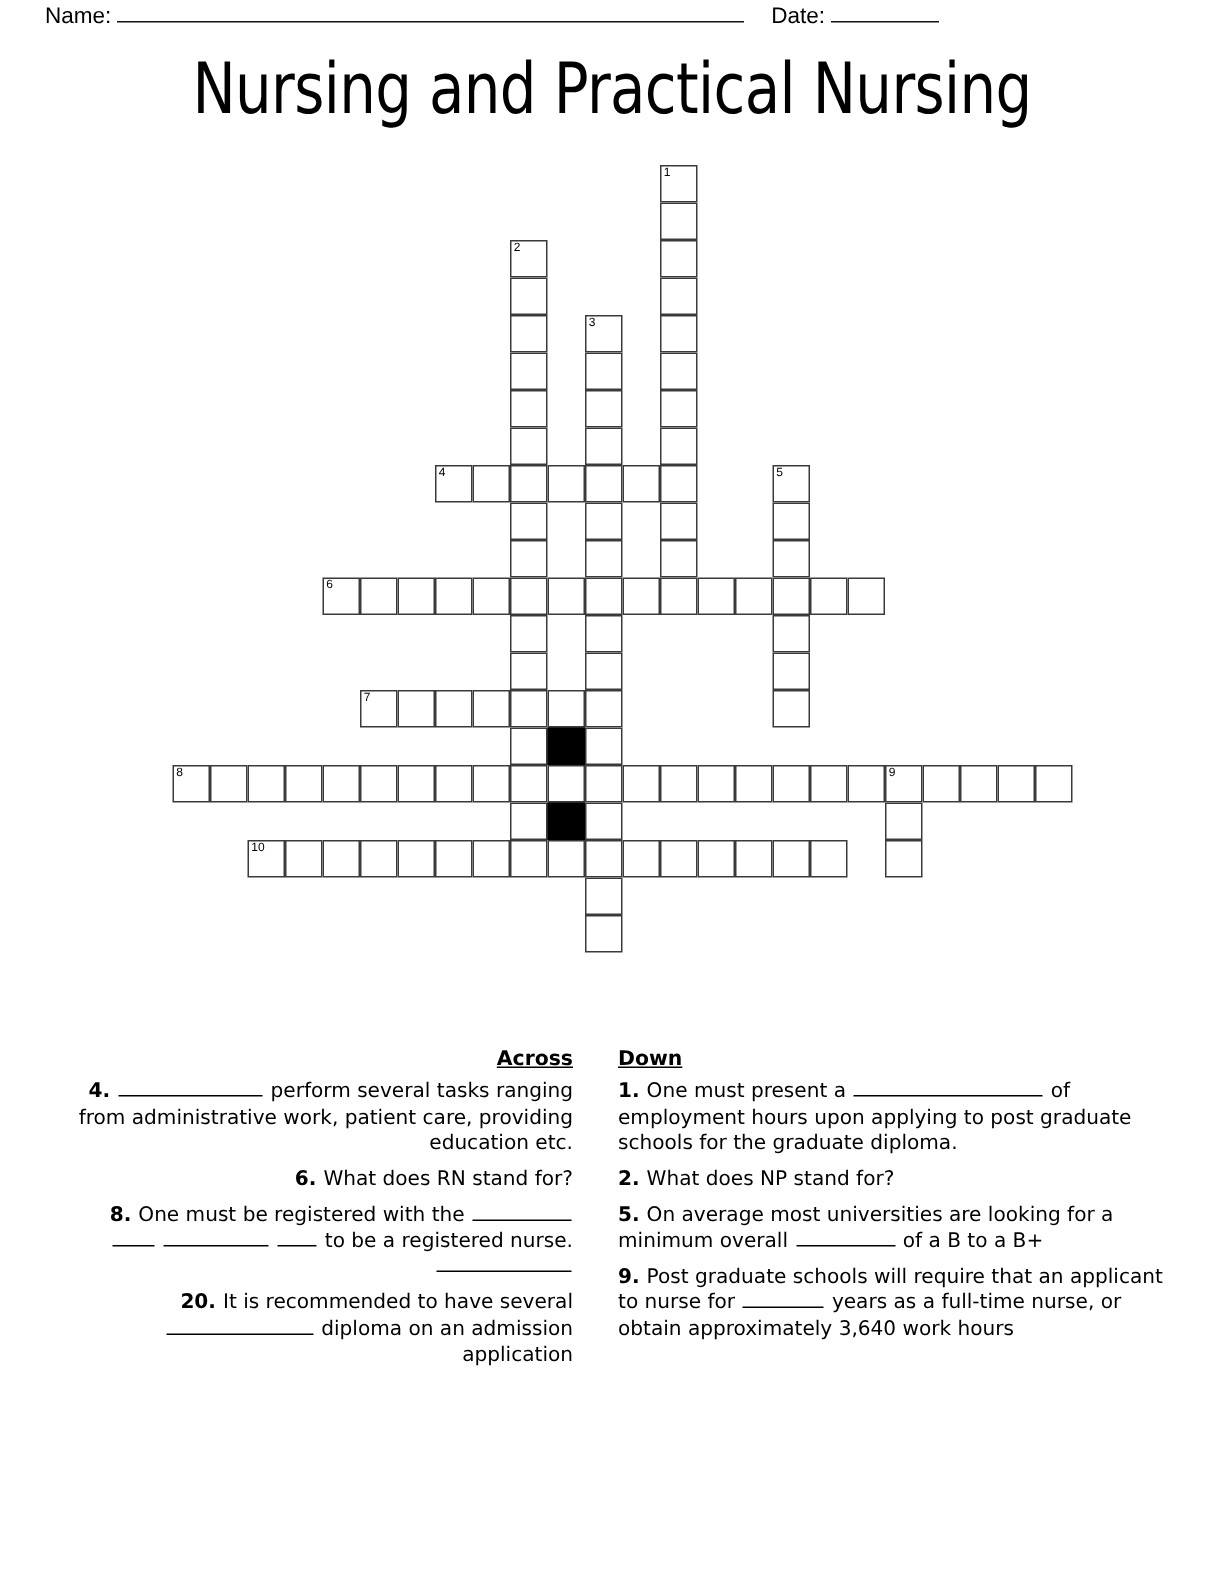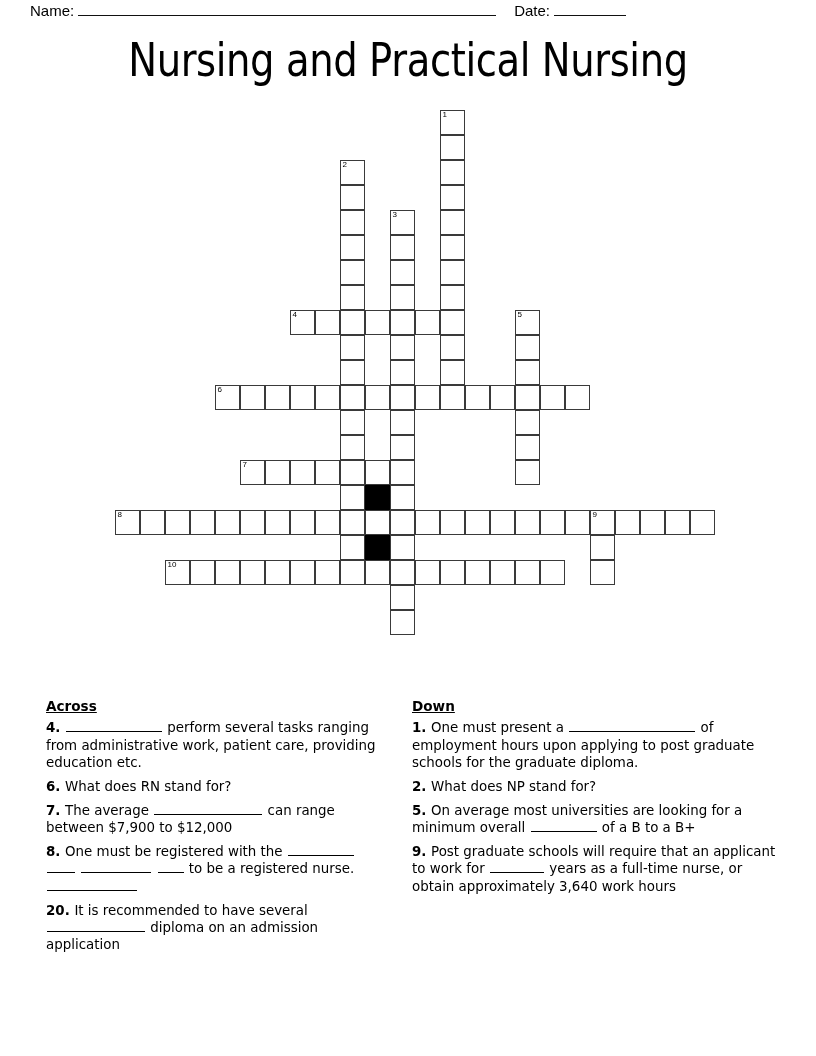--- a/index.html
+++ b/index.html
@@ -77,21 +77,21 @@
   }
 
   
   .clues {
     position: absolute;
     top: 698px;
     font-family: "DejaVu Sans", sans-serif;
     font-size: 13.4px;
     line-height: 1.28;
   }
-  #clues-across { left: 46px; width: 336px; }
+  #clues-across { left: 46px; width: 336px; text-align: right; }
   #clues-down  { left: 412px; width: 372px; }
   .clue-heading {
     font-weight: 700;
     text-decoration: underline;
     font-size: 13.6px;
     margin-bottom: 4px;
     display: block;
   }
   .clue {
     margin: 0 0 7px 0;
@@ -251,27 +251,26 @@
     <div class="cw-cell" style="left: 540px; top: 560px;"></div>
     <div class="cw-cell block" style="left: 365px; top: 485px;"></div>
     <div class="cw-cell block" style="left: 365px; top: 535px;"></div>
   </div>
 
 <div class="clues" id="clues-across">
   <span class="clue-heading">Across</span>
   <div id="across-list">
       <p class="clue"><span class="clue-num">4. </span><span class="blank" style="width: 96px;"></span><span> perform several tasks ranging from administrative work, patient care, providing education etc.</span></p>
       <p class="clue"><span class="clue-num">6. </span><span>What does RN stand for?</span></p>
-      <p class="clue"><span class="clue-num">7. </span><span>The average </span><span class="blank" style="width: 108px;"></span><span> can range between $7,900 to $12,000</span></p>
       <p class="clue"><span class="clue-num">8. </span><span>One must be registered with the </span><span class="blank" style="width: 66px;"></span><span> </span><span class="blank" style="width: 28px;"></span><span> </span><span class="blank" style="width: 70px;"></span><span> </span><span class="blank" style="width: 26px;"></span><span> to be a registered nurse.</span><span class="blank" style="width: 90px;"></span></p>
       <p class="clue"><span class="clue-num">20. </span><span>It is recommended to have several </span><span class="blank" style="width: 98px;"></span><span> diploma on an admission application</span></p>
     </div>
 </div>
 
 <div class="clues" id="clues-down">
   <span class="clue-heading">Down</span>
   <div id="down-list">
       <p class="clue"><span class="clue-num">1. </span><span>One must present a </span><span class="blank" style="width: 126px;"></span><span> of employment hours upon applying to post graduate schools for the graduate diploma.</span></p>
       <p class="clue"><span class="clue-num">2. </span><span>What does NP stand for?</span></p>
       <p class="clue"><span class="clue-num">5. </span><span>On average most universities are looking for a minimum overall </span><span class="blank" style="width: 66px;"></span><span> of a B to a B+</span></p>
-      <p class="clue"><span class="clue-num">9. </span><span>Post graduate schools will require that an applicant to work for </span><span class="blank" style="width: 54px;"></span><span> years as a full-time nurse, or obtain approximately 3,640 work hours</span></p>
+      <p class="clue"><span class="clue-num">9. </span><span>Post graduate schools will require that an applicant to nurse for </span><span class="blank" style="width: 54px;"></span><span> years as a full-time nurse, or obtain approximately 3,640 work hours</span></p>
     </div>
 </div>
 
 </body></html>

